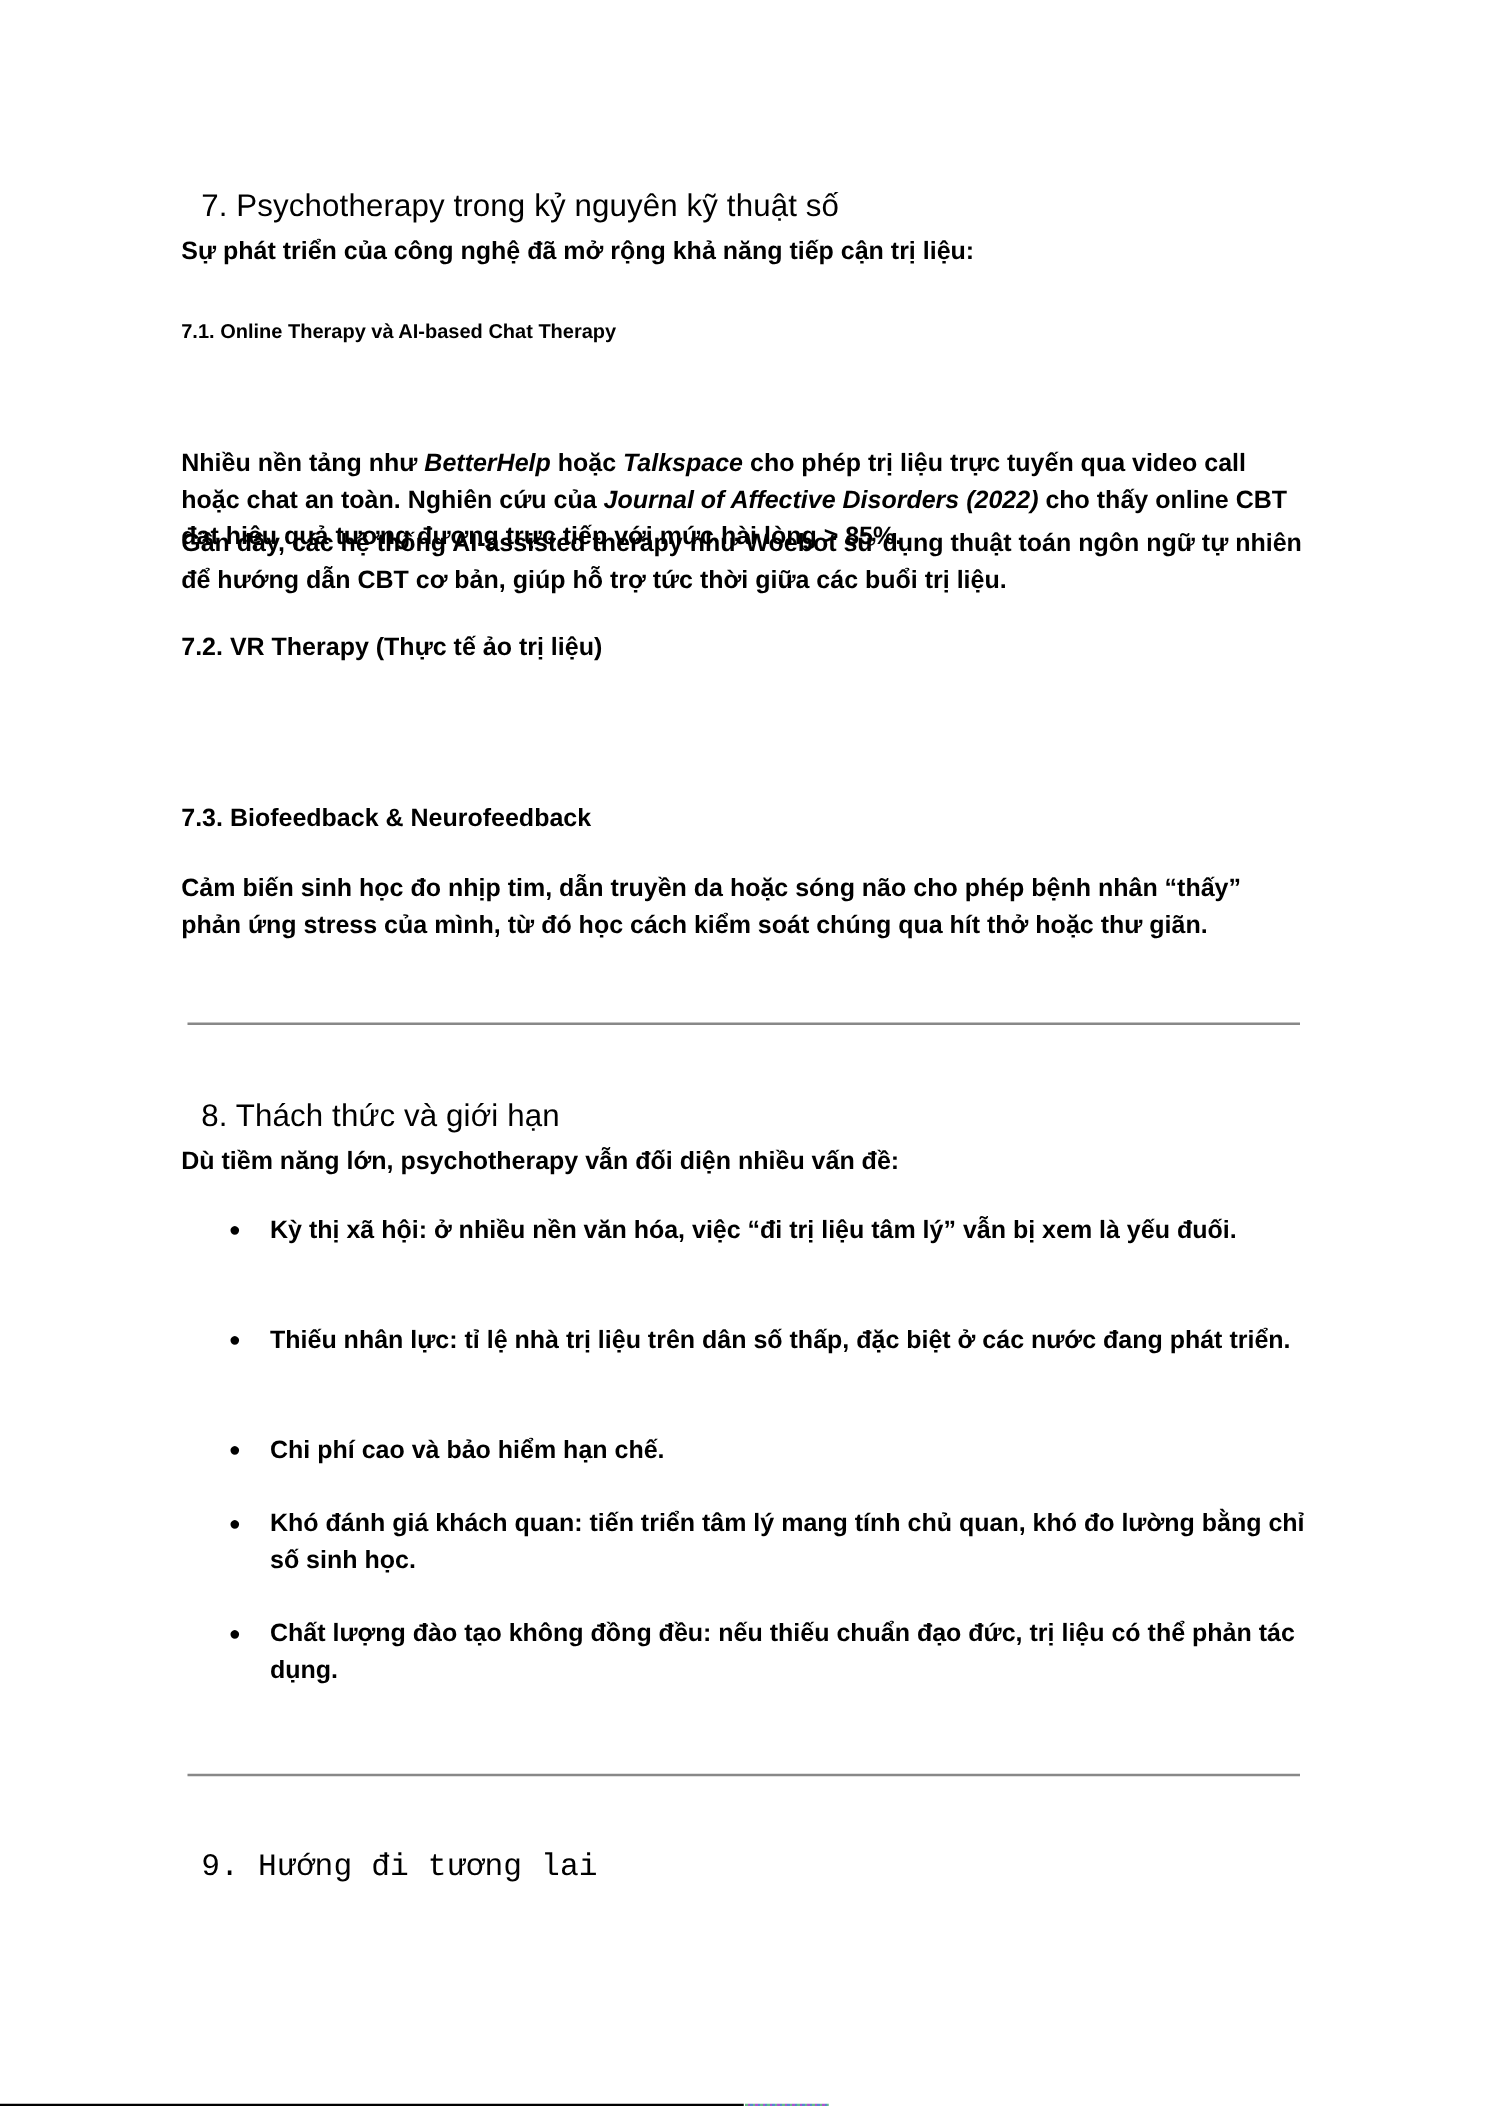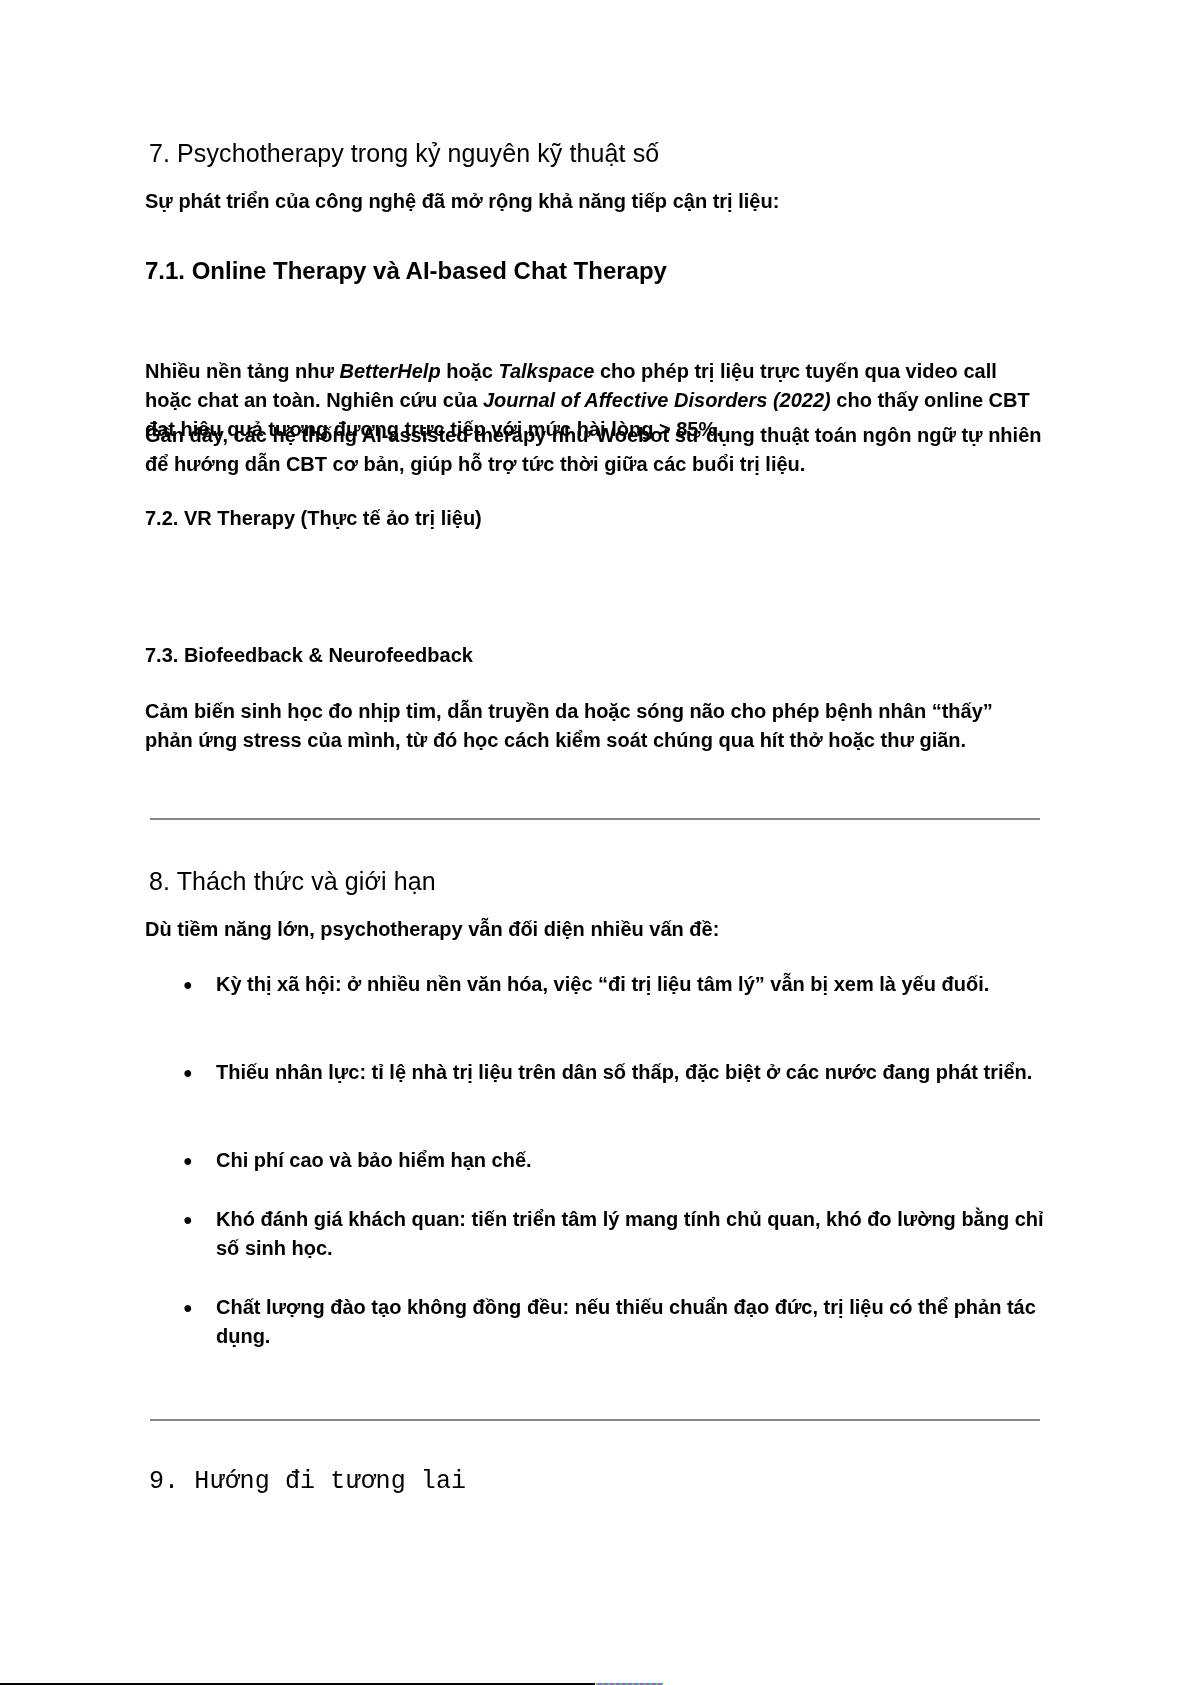--- a/index.html
+++ b/index.html
@@ -1,40 +1,40 @@
 <!DOCTYPE html>
 <html><head>
 <meta charset="utf-8">
 <style>
   html, body { margin: 0; padding: 0; background: #ffffff; }
   body { width: 1191px; height: 1685px; position: relative; overflow: hidden;
          font-family: "Liberation Sans", sans-serif; color: #000; }
   .page { position: absolute; left: 145px; top: 0; width: 900px; }
-  .h2 { position: absolute; font-size: 25px; font-weight: normal; margin: 4px; white-space: nowrap; letter-spacing: 0.1px; }
+  .h2 { position: absolute; font-size: 25px; font-weight: normal; margin: 16px; white-space: nowrap; letter-spacing: 0.1px; }
   .h3 { position: absolute; font-size: 20px; font-weight: normal; margin: 0; white-space: nowrap; }
   .p { position: absolute; font-size: 20px; font-weight: bold; margin: 0; line-height: 29px; width: 900px; }
   .p em, .p i { font-style: italic; }
   .hr { position: absolute; left: 150px; width: 890px; height: 2px; background: #888888; }
   ul.bullets { position: absolute; left: 145px; top: 0; margin: 0; padding: 0; list-style: none; width: 900px; }
   ul.bullets li { position: absolute; left: 0; width: 900px; font-size: 20px; font-weight: bold; line-height: 29px; }
   ul.bullets li .dot { position: absolute; left: 38px; top: 0; font-size: 16px; }
   ul.bullets li .txt { position: absolute; left: 71px; width: 830px; display: block; }
   .bottom-rule { position: absolute; left: 0; top: 1683px; width: 595px; height: 2px; background: #000; }
   .bottom-mark { position: absolute; left: 596px; top: 1683px; width: 67px; height: 2px;
                  background: repeating-linear-gradient(90deg, #6b8 0 2px, #a5c 2px 4px, #58c 4px 6px); }
 </style>
 </head>
 <body>
 
 <div class="page" style="left:0;width:1191px;height:1685px;">
 
   <h2 class="h2" style="left:145px; top:135px;">7. Psychotherapy trong kỷ nguyên kỹ thuật số</h2>
   <p class="p" style="left:145px; top:187px;">Sự phát triển của công nghệ đã mở rộng khả năng tiếp cận trị liệu:</p>
 
-  <h3 class="h3" style="left:145px; top:257px; font-weight:bold; font-size:24px;">7.1. Online Therapy và AI-based Chat Therapy</h3>
+  <h3 class="h3" style="left:145px; top:257px; font-weight:bold; font-size:16px;">7.1. Online Therapy và AI-based Chat Therapy</h3>
   <p class="p" style="left:145px; top:309px;margin-top:48px;"><span>Nhiều nền tảng như </span><i>BetterHelp</i><span> hoặc </span><i>Talkspace</i><span> cho phép trị liệu trực tuyến qua video call hoặc chat an toàn. Nghiên cứu của </span><i>Journal of Affective Disorders (2022)</i><span> cho thấy online CBT đạt hiệu quả tương đương trực tiếp với mức hài lòng &gt; 85%.</span></p>
   <p class="p" style="left:145px; top:421px;">Gần đây, các hệ thống AI-assisted therapy như Woebot sử dụng thuật toán ngôn ngữ tự nhiên để hướng dẫn CBT cơ bản, giúp hỗ trợ tức thời giữa các buổi trị liệu.</p>
 
   <h3 class="h3" style="left:145px; top:507px; font-weight:bold;">7.2. VR Therapy (Thực tế ảo trị liệu)</h3>
 
   <h3 class="h3" style="left:145px; top:644px; font-weight:bold;text-align:center;">7.3. Biofeedback &amp; Neurofeedback</h3>
   <p class="p" style="left:145px; top:697px;">Cảm biến sinh học đo nhịp tim, dẫn truyền da hoặc sóng não cho phép bệnh nhân “thấy” phản ứng stress của mình, từ đó học cách kiểm soát chúng qua hít thở hoặc thư giãn.</p>
 
   <div class="hr" style="top:818px;"></div>
 

